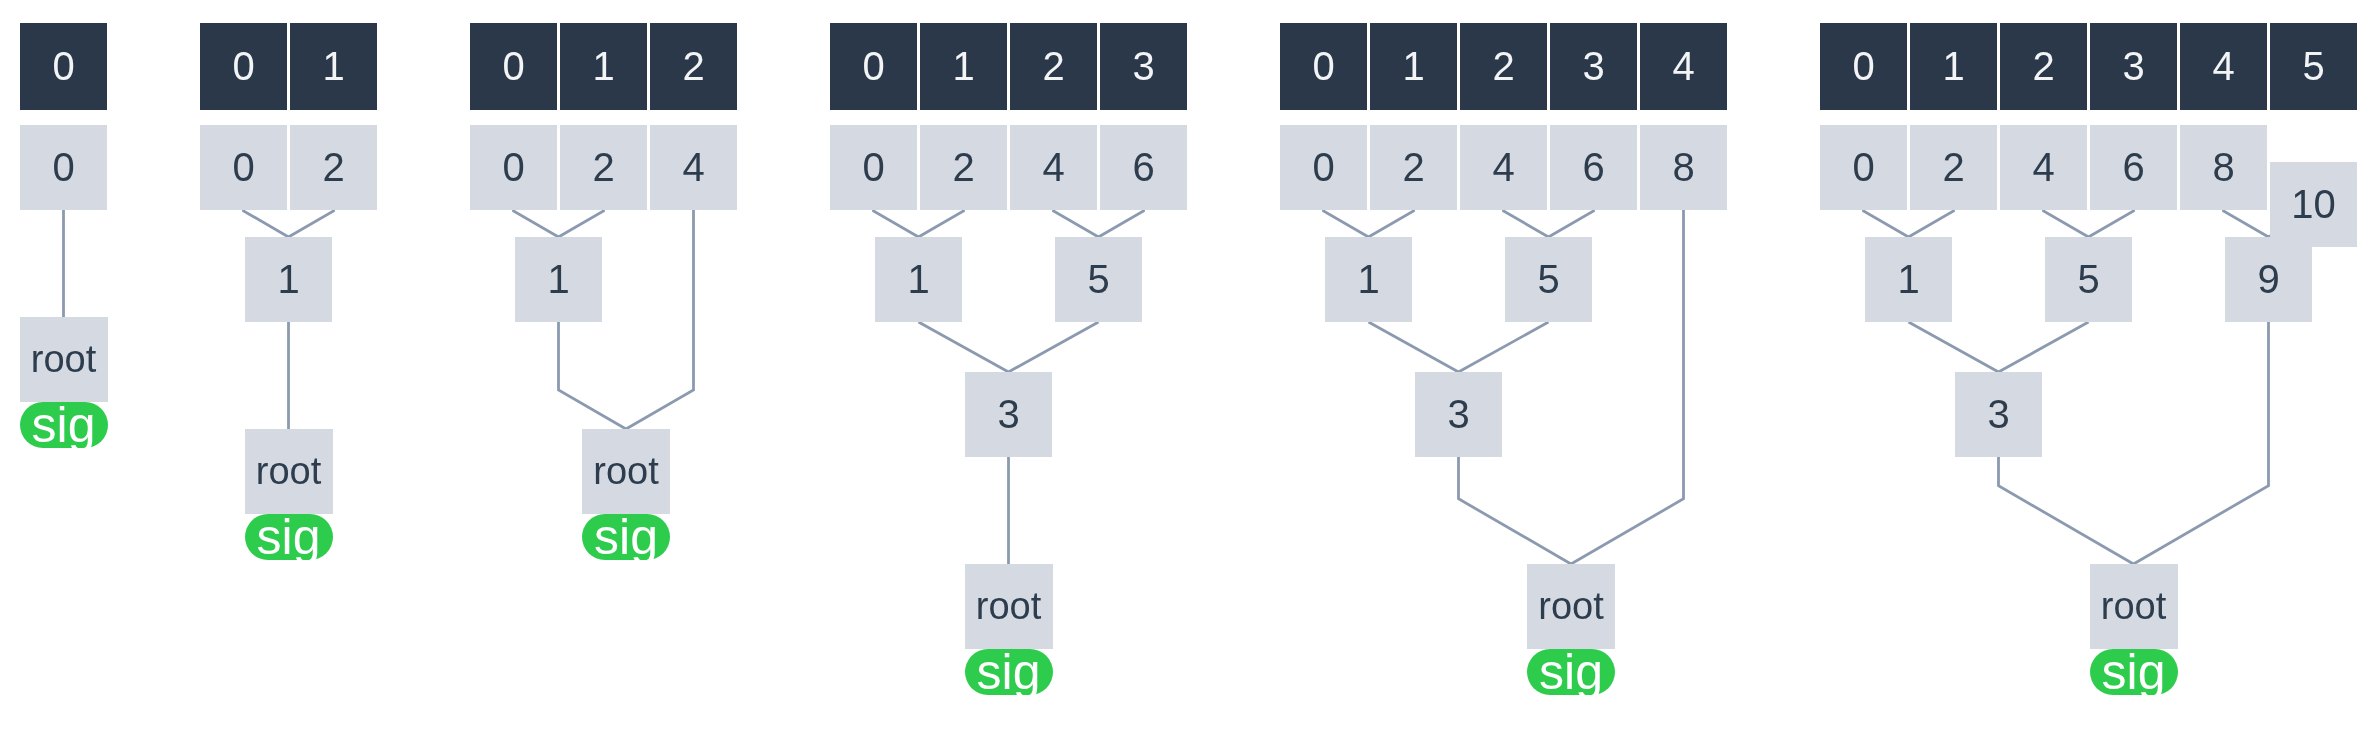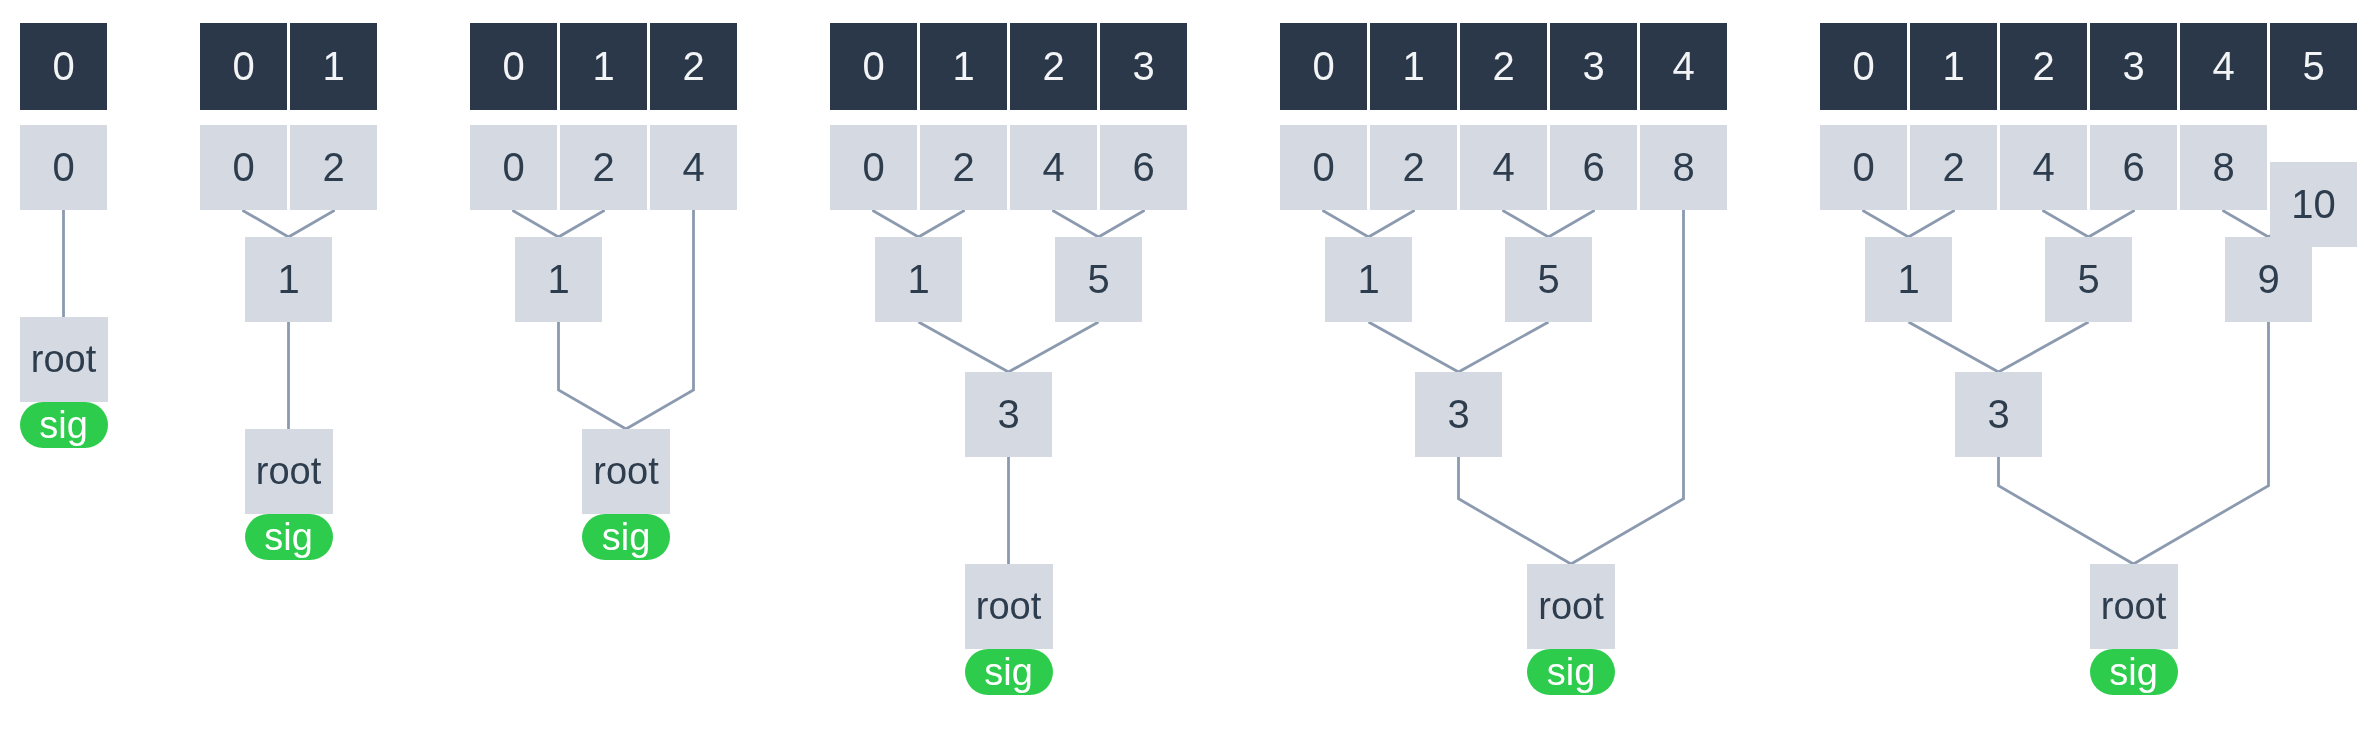--- a/index.html
+++ b/index.html
@@ -50,21 +50,21 @@
     background: var(--node-bg, #d5dae2);
     color: var(--node-text, #2e3d4e);
     font-size: 40px;
   }
   .root-cell {
     font-size: 38px;
   }
   .sig-cell {
     background: var(--sig-bg, #2ecc4c);
     color: var(--sig-text, #ffffff);
-    font-size: 38px;
+    font-size: 50px;
     border-radius: 23px;
   }
 </style>
 </head>
 <body style="background: rgb(255, 255, 255);">
 
 <div id="stage">
   <svg id="connector-layer" viewBox="0 0 2379 735" xmlns="http://www.w3.org/2000/svg">
       <path class="connector" d="M 63.5 210 L 63.5 317 L 63.5 317"></path>
       <path class="connector" d="M 243.5 210 L 243.5 210.9 L 288.5 237"></path>

